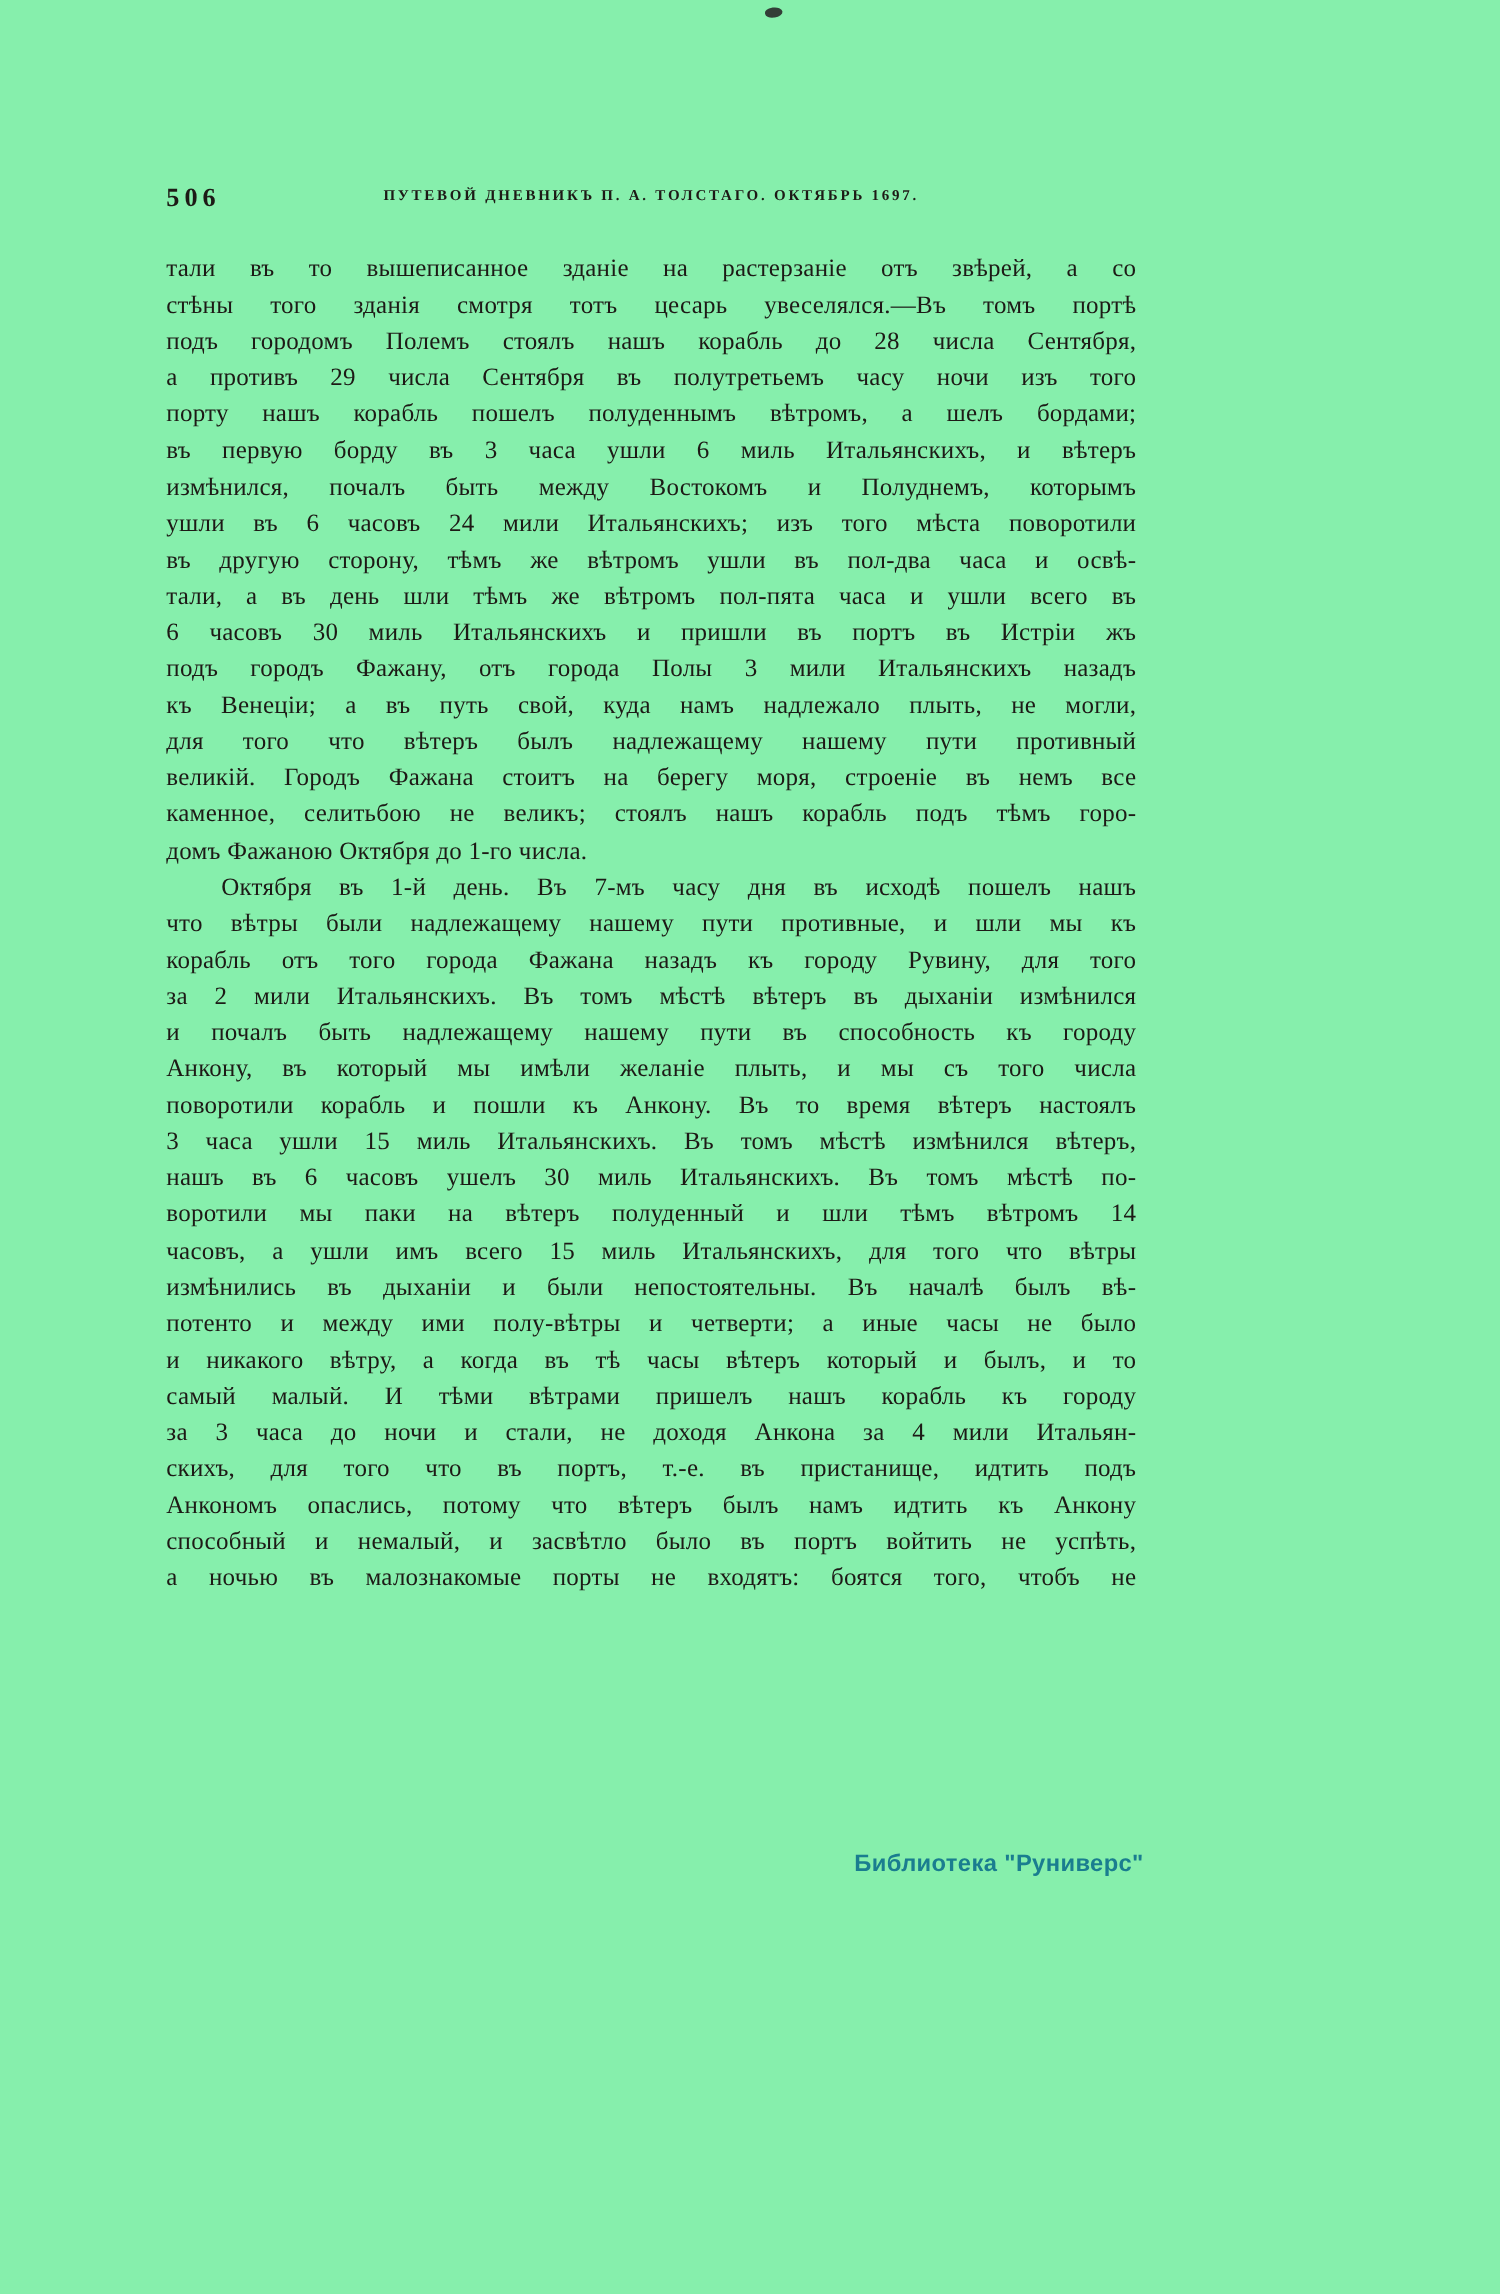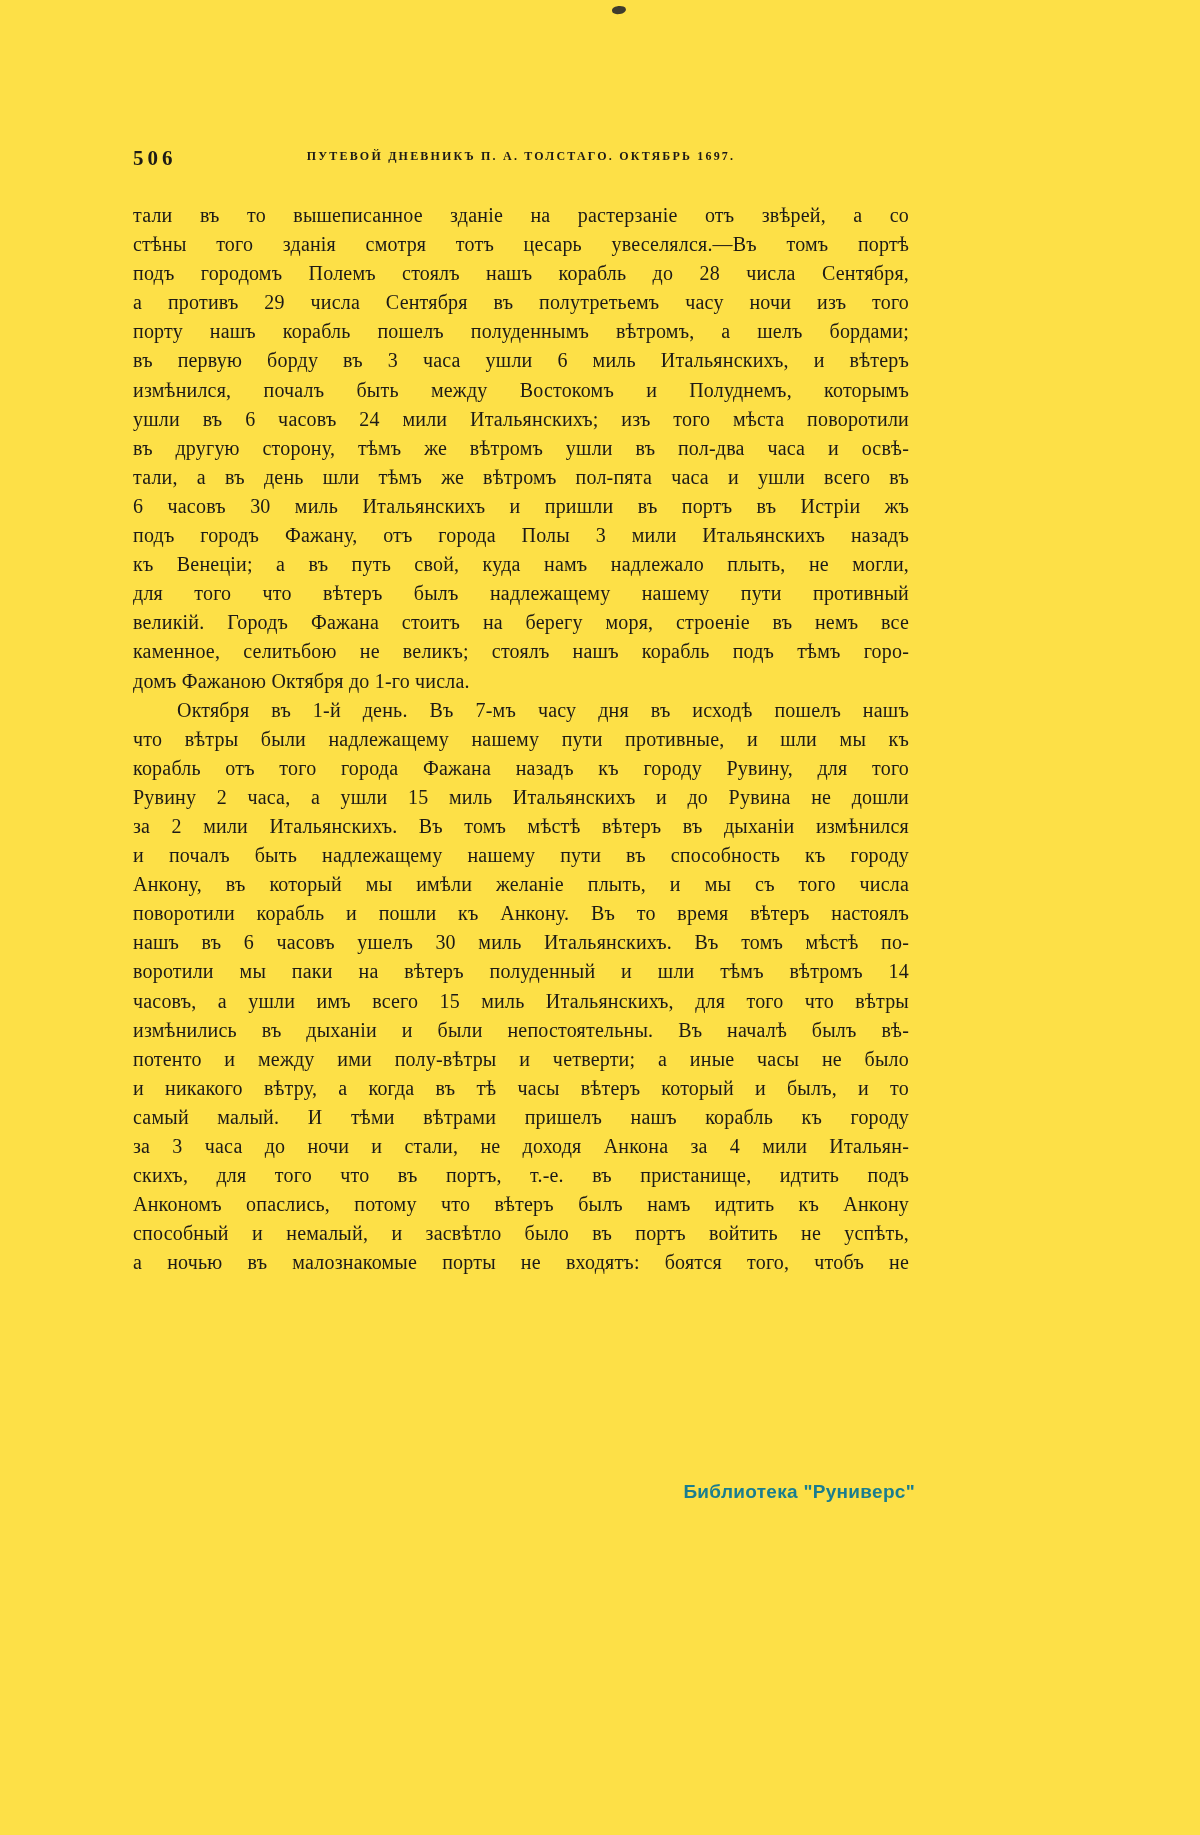--- a/index.html
+++ b/index.html
@@ -5,21 +5,21 @@
   html, body {
     margin: 0;
     padding: 0;
     background: #f2f1ee;
   }
   .page {
     position: relative;
     width: 1200px;
     height: 1835px;
     margin: 0 auto;
-    background: #fde047;
+    background: #86efac;
     overflow: hidden;
     font-family: "Liberation Serif", "DejaVu Serif", serif;
     color: #1d1a16;
   }
   
   .speck {
     position: absolute;
     top: 6px;
     left: 612px;
     width: 14px;
@@ -114,25 +114,25 @@
       <div class="line">6 часовъ 30 миль Итальянскихъ и пришли въ портъ въ Истріи жъ</div>
       <div class="line">подъ городъ Фажану, отъ города Полы 3 мили Итальянскихъ назадъ</div>
       <div class="line">къ Венеціи; а въ путь свой, куда намъ надлежало плыть, не могли,</div>
       <div class="line">для того что вѣтеръ былъ надлежащему нашему пути противный</div>
       <div class="line">великій. Городъ Фажана стоитъ на берегу моря, строеніе въ немъ все</div>
       <div class="line">каменное, селитьбою не великъ; стоялъ нашъ корабль подъ тѣмъ горо-</div>
       <div class="line end">домъ Фажаною Октября до 1-го числа.</div>
       <div class="line indent">Октября въ 1-й день. Въ 7-мъ часу дня въ исходѣ пошелъ нашъ</div>
       <div class="line">что вѣтры были надлежащему нашему пути противные, и шли мы къ</div>
       <div class="line">корабль отъ того города Фажана назадъ къ городу Рувину, для того</div>
-      <div class="line">Рувину 2 часа, а ушли 15 миль Итальянскихъ и до Рувина не дошли</div>
       <div class="line">за 2 мили Итальянскихъ. Въ томъ мѣстѣ вѣтеръ въ дыханіи измѣнился</div>
       <div class="line">и почалъ быть надлежащему нашему пути въ способность къ городу</div>
       <div class="line">Анкону, въ который мы имѣли желаніе плыть, и мы съ того числа</div>
       <div class="line">поворотили корабль и пошли къ Анкону. Въ то время вѣтеръ настоялъ</div>
+      <div class="line">3 часа ушли 15 миль Итальянскихъ. Въ томъ мѣстѣ измѣнился вѣтеръ,</div>
       <div class="line">нашъ въ 6 часовъ ушелъ 30 миль Итальянскихъ. Въ томъ мѣстѣ по-</div>
       <div class="line">воротили мы паки на вѣтеръ полуденный и шли тѣмъ вѣтромъ 14</div>
       <div class="line">часовъ, а ушли имъ всего 15 миль Итальянскихъ, для того что вѣтры</div>
       <div class="line">измѣнились въ дыханіи и были непостоятельны. Въ началѣ былъ вѣ-</div>
       <div class="line">потенто и между ими полу-вѣтры и четверти; а иные часы не было</div>
       <div class="line">и никакого вѣтру, а когда въ тѣ часы вѣтеръ который и былъ, и то</div>
       <div class="line">самый малый. И тѣми вѣтрами пришелъ нашъ корабль къ городу</div>
       <div class="line">за 3 часа до ночи и стали, не доходя Анкона за 4 мили Итальян-</div>
       <div class="line">скихъ, для того что въ портъ, т.-е. въ пристанище, идтить подъ</div>
       <div class="line">Анкономъ опаслись, потому что вѣтеръ былъ намъ идтить къ Анкону</div>

